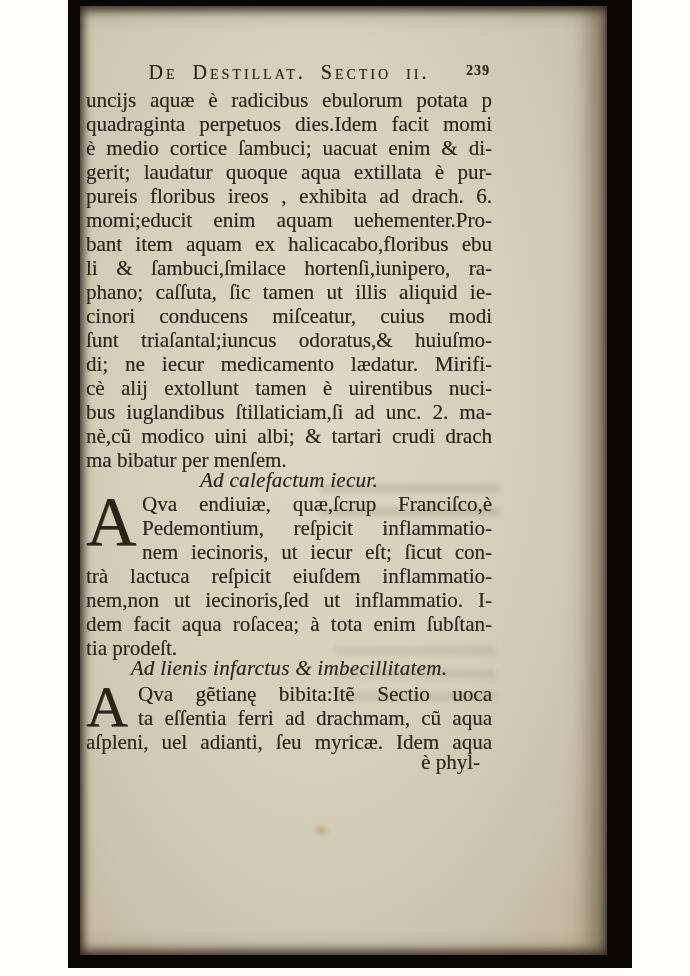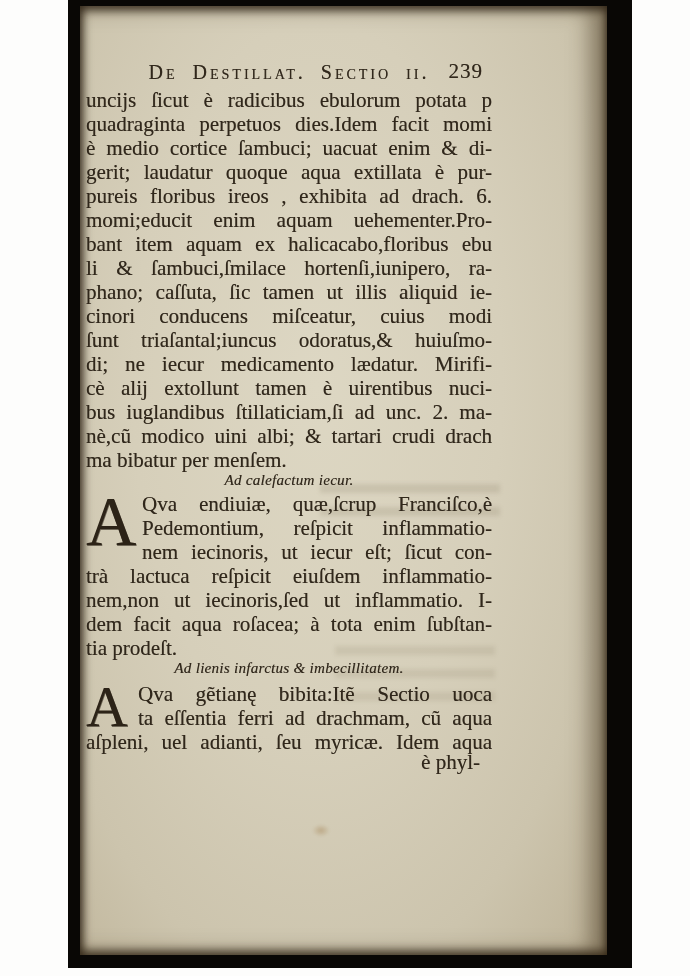--- a/index.html
+++ b/index.html
@@ -26,28 +26,28 @@
   .textblock{
     position:absolute;left:6px;top:54px;width:406px;
     color:#30271b;font-size:21px;line-height:24px;
     text-shadow:.3px .3px 0 rgba(48,39,27,.5);
   }
   .pageheader{position:relative;height:24px;text-align:center;}
   .pageheader .title{
     font-variant:small-caps;font-size:20px;letter-spacing:3px;word-spacing:7px;
   }
   .pageheader .pagenum{
-    position:absolute;right:9px;top:-1px;font-size:21px;font-weight:normal;letter-spacing:1px;
+    position:absolute;right:2px;top:-1px;font-size:14px;font-weight:bold;letter-spacing:1px;
   }
   .para1{margin-top:4px;}
   .jline{text-align:justify;text-align-last:justify;overflow:hidden;white-space:nowrap;}
   .jline{white-space:normal;}
   .jline.short{text-align-last:left;}
   .h-italic{
-    font-style:italic;font-size:15px;line-height:20px;text-align:center;
+    font-style:italic;font-size:21px;line-height:20px;text-align:center;
     margin-top:-2px;letter-spacing:.3px;
   }
   .para2{margin-top:2px;}
   .para3{margin-top:4px;}
   .dropcap{
     float:left;color:#2c2317;
     text-shadow:.5px .5px 0 rgba(44,35,23,.6);
   }
   .dropcap.big{width:48px;height:62px;font-size:70px;line-height:56px;margin:2px 8px 0 0;}
   .dropcap.mid{width:44px;height:42px;font-size:58px;line-height:46px;margin:2px 8px 0 0;}
@@ -75,21 +75,21 @@
     <div class="stain"></div>
 
     <div class="textblock">
 
       <div class="pageheader">
         <span class="title">De Destillat. Sectio ii.</span>
         <span class="pagenum">239</span>
       </div>
 
       <div class="para1">
-        <div class="jline">uncijs ſicut è radicibus ebulorum potata p</div>
+        <div class="jline">uncijs aquæ è radicibus ebulorum potata p</div>
         <div class="jline">quadraginta perpetuos dies.Idem facit momi</div>
         <div class="jline">è medio cortice ſambuci; uacuat enim &amp; di-</div>
         <div class="jline">gerit; laudatur quoque aqua extillata è pur-</div>
         <div class="jline">pureis floribus ireos , exhibita ad drach. 6.</div>
         <div class="jline">momi;educit enim aquam uehementer.Pro-</div>
         <div class="jline">bant item aquam ex halicacabo,floribus ebu</div>
         <div class="jline">li &amp; ſambuci,ſmilace hortenſi,iunipero, ra-</div>
         <div class="jline">phano; caſſuta, ſic tamen ut illis aliquid ie-</div>
         <div class="jline">cinori conducens miſceatur, cuius modi</div>
         <div class="jline">ſunt triaſantal;iuncus odoratus,&amp; huiuſmo-</div>

